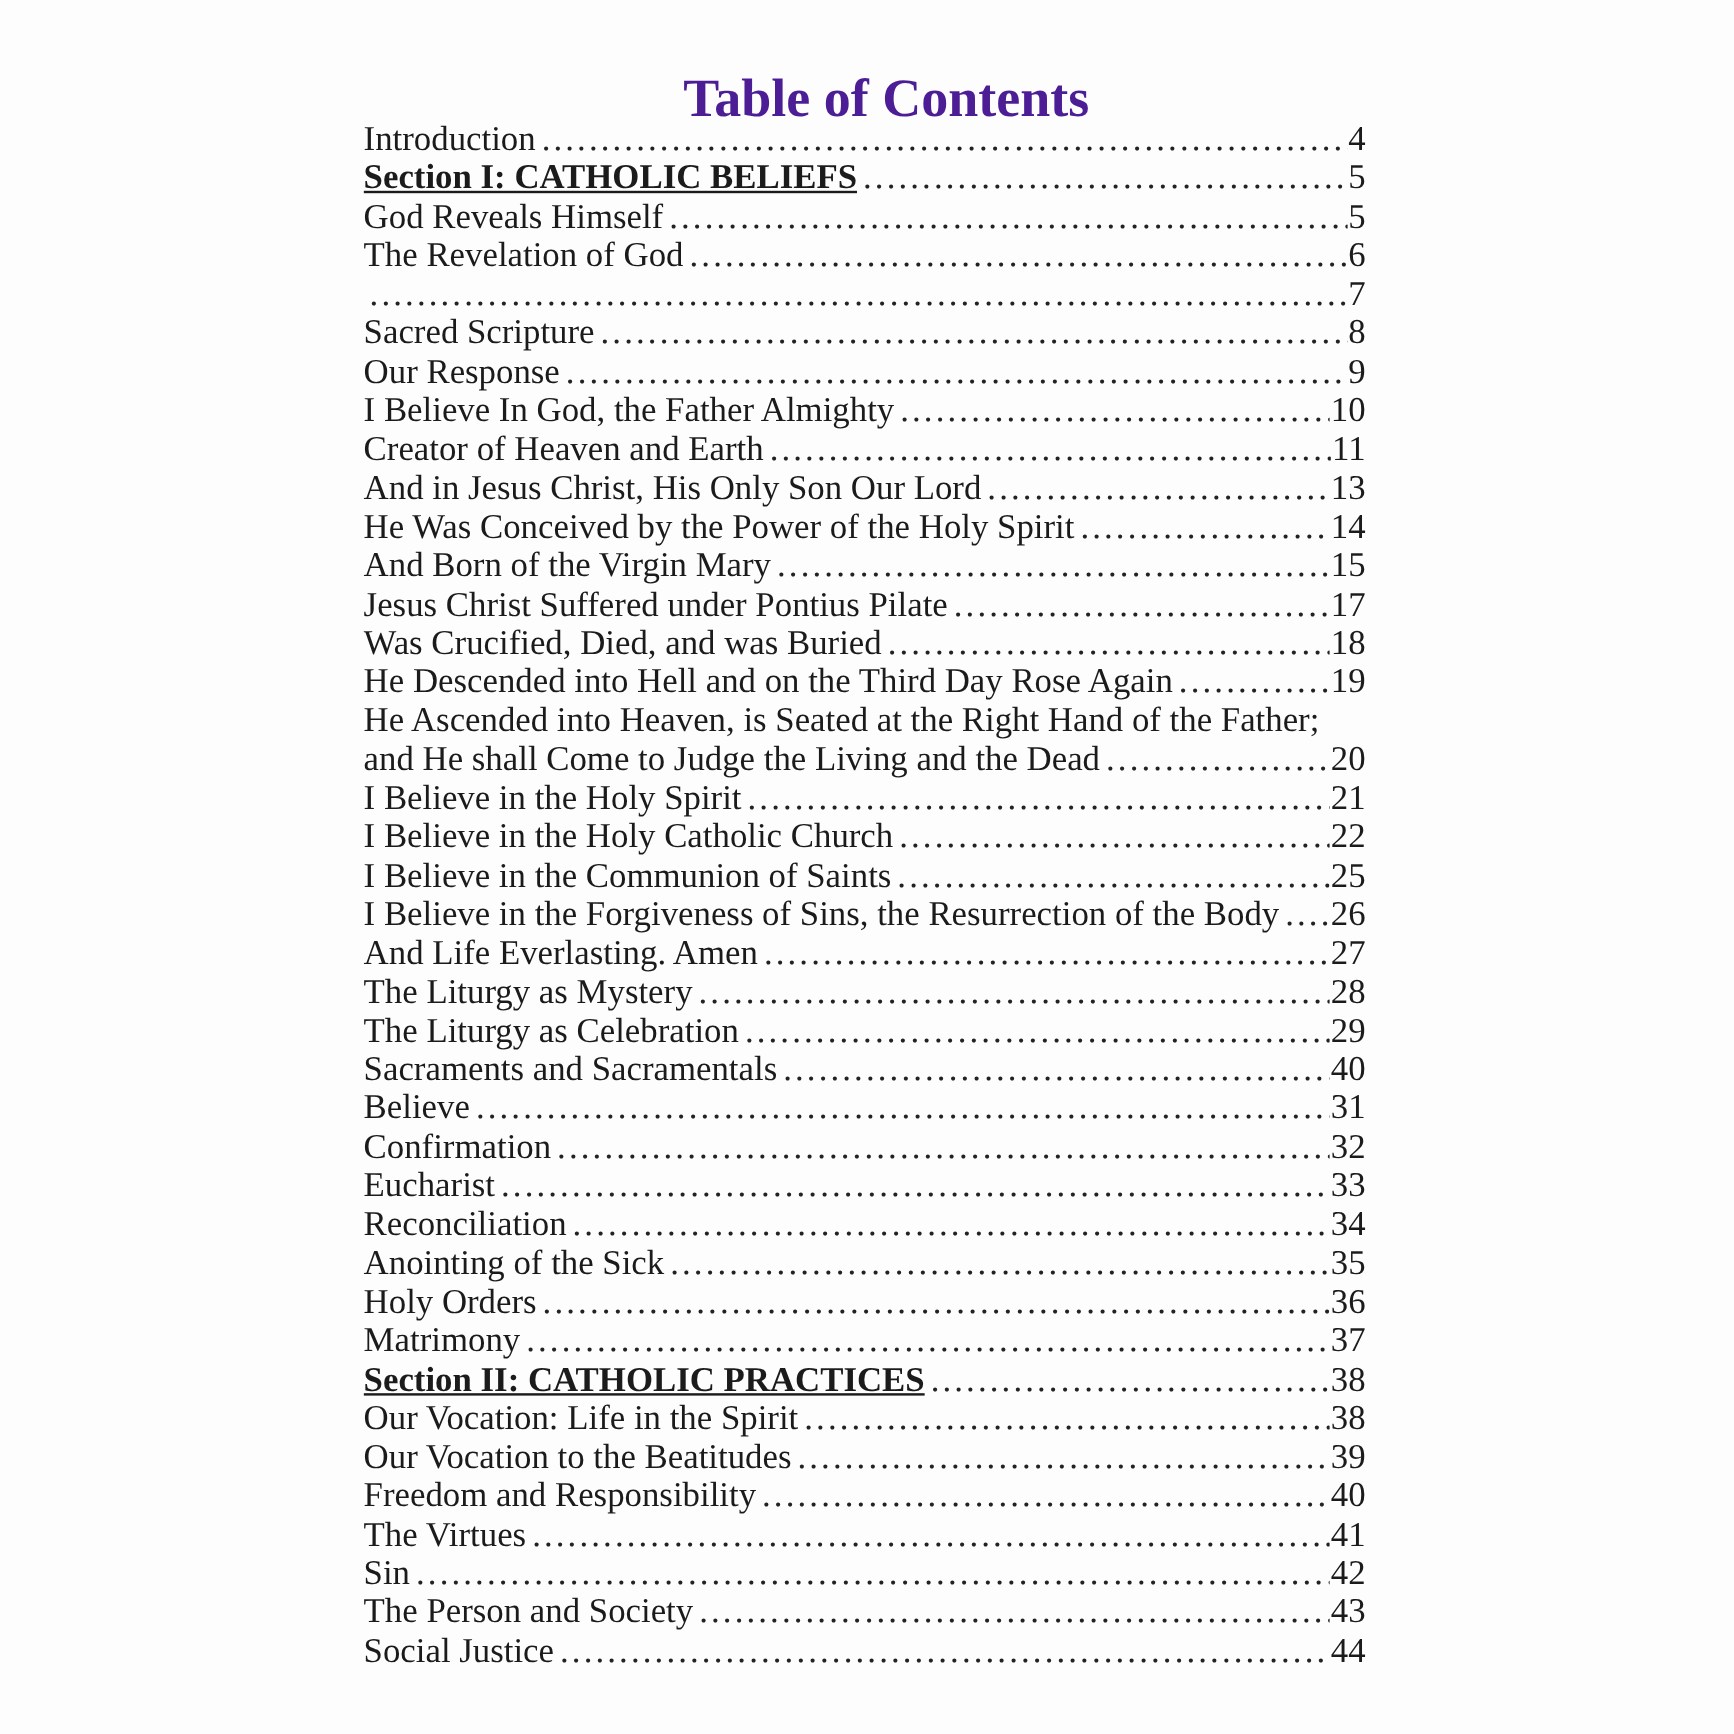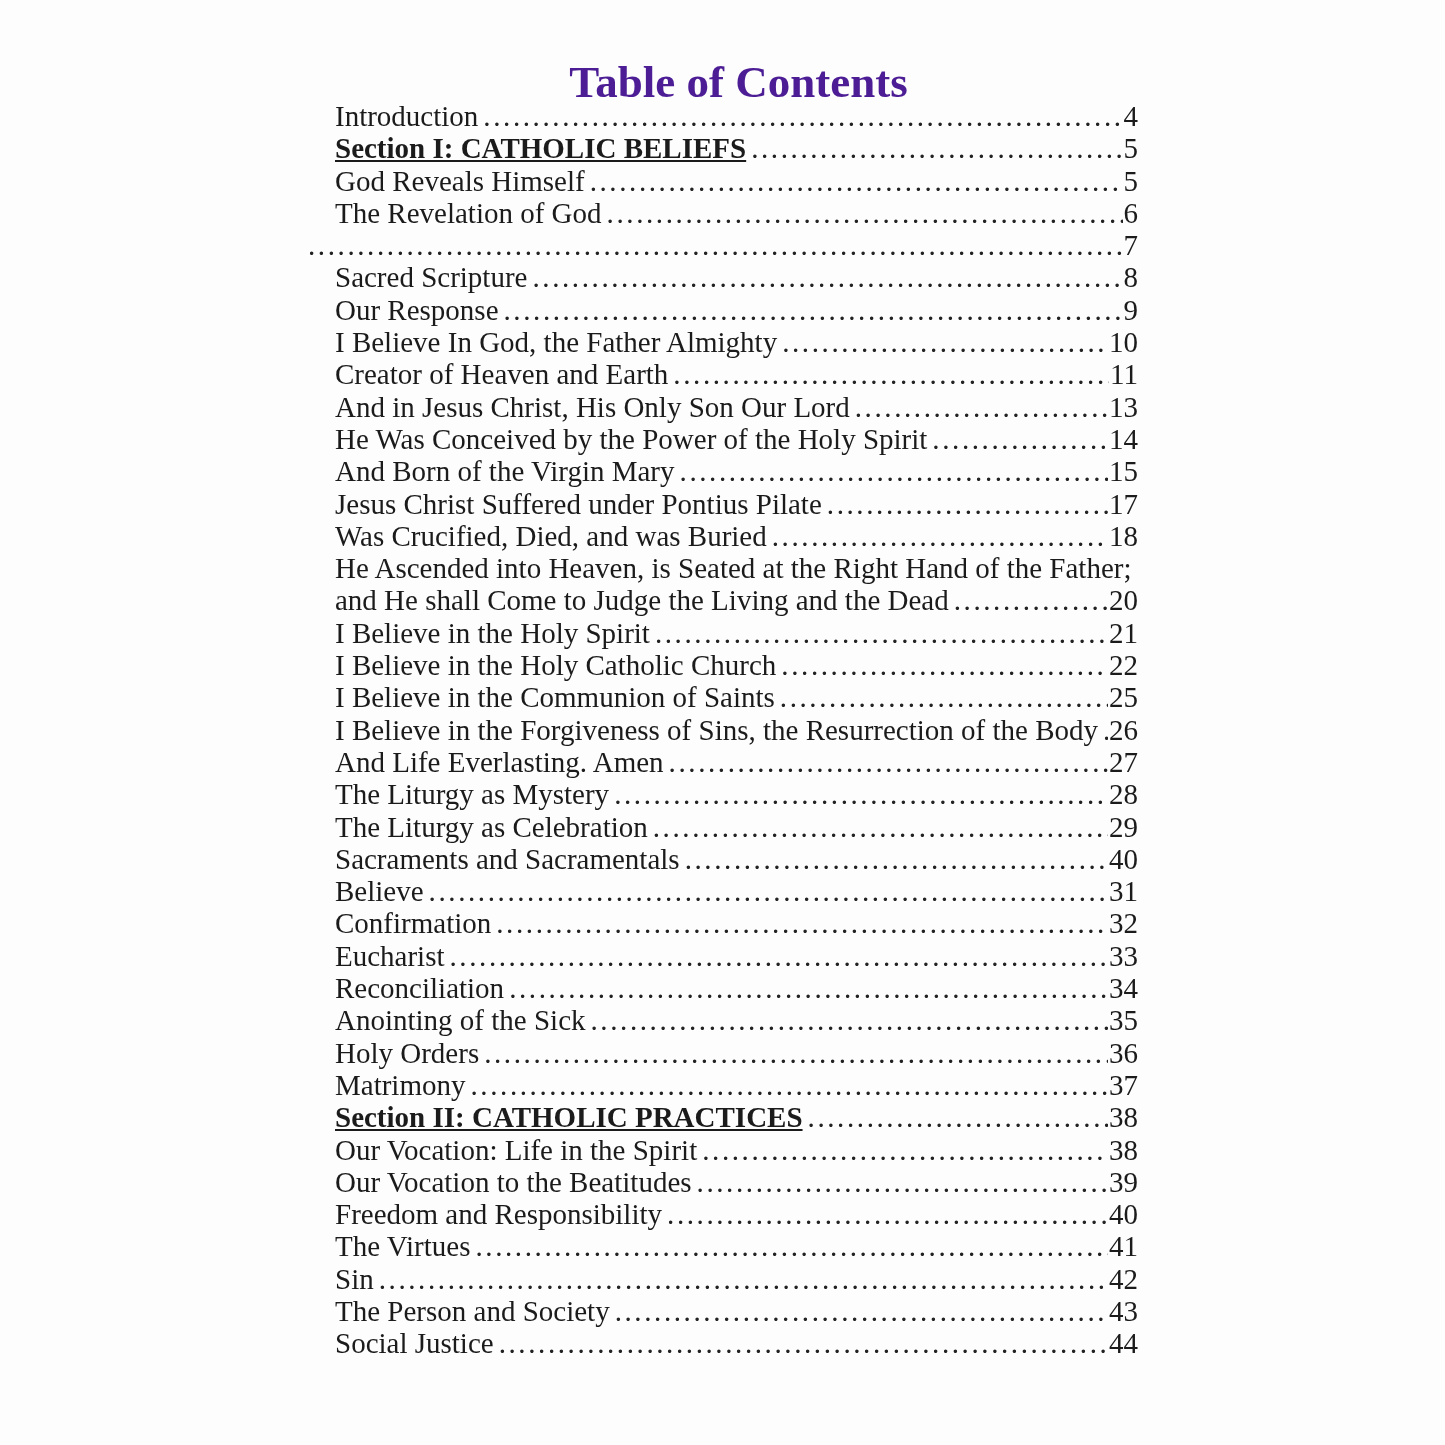--- a/index.html
+++ b/index.html
@@ -41,21 +41,20 @@
     line-height: 32.3px;
     white-space: nowrap;
     overflow: hidden;
   }
   .toc-row.bold .toc-label {
     font-weight: bold;
     text-decoration: underline;
   }
   .toc-label {
     flex: 0 0 auto;
-    margin-left: 32px;
   }
   .toc-dots {
     flex: 1 1 auto;
     overflow: hidden;
     margin-left: 5px;
     margin-right: 1px;
     color: #222222;
   }
   .toc-dots::before {
     content: "........................................................................................................................................";
@@ -138,20 +137,25 @@
       <div class="toc-row">
     <span class="toc-label">Jesus Christ Suffered under Pontius Pilate</span>
     <span class="toc-dots"></span>
     <span class="toc-page">17</span>
   </div>
       <div class="toc-row">
     <span class="toc-label">Was Crucified, Died, and was Buried</span>
     <span class="toc-dots"></span>
     <span class="toc-page">18</span>
   </div>
+      <div class="toc-row">
+    <span class="toc-label">He Descended into Hell and on the Third Day Rose Again</span>
+    <span class="toc-dots"></span>
+    <span class="toc-page">19</span>
+  </div>
       <div class="toc-row no-leader">
     <span class="toc-label">He Ascended into Heaven, is Seated at the Right Hand of the Father;</span>
     <span class="toc-dots"></span>
     <span class="toc-page"></span>
   </div>
       <div class="toc-row">
     <span class="toc-label">and He shall Come to Judge the Living and the Dead</span>
     <span class="toc-dots"></span>
     <span class="toc-page">20</span>
   </div>

